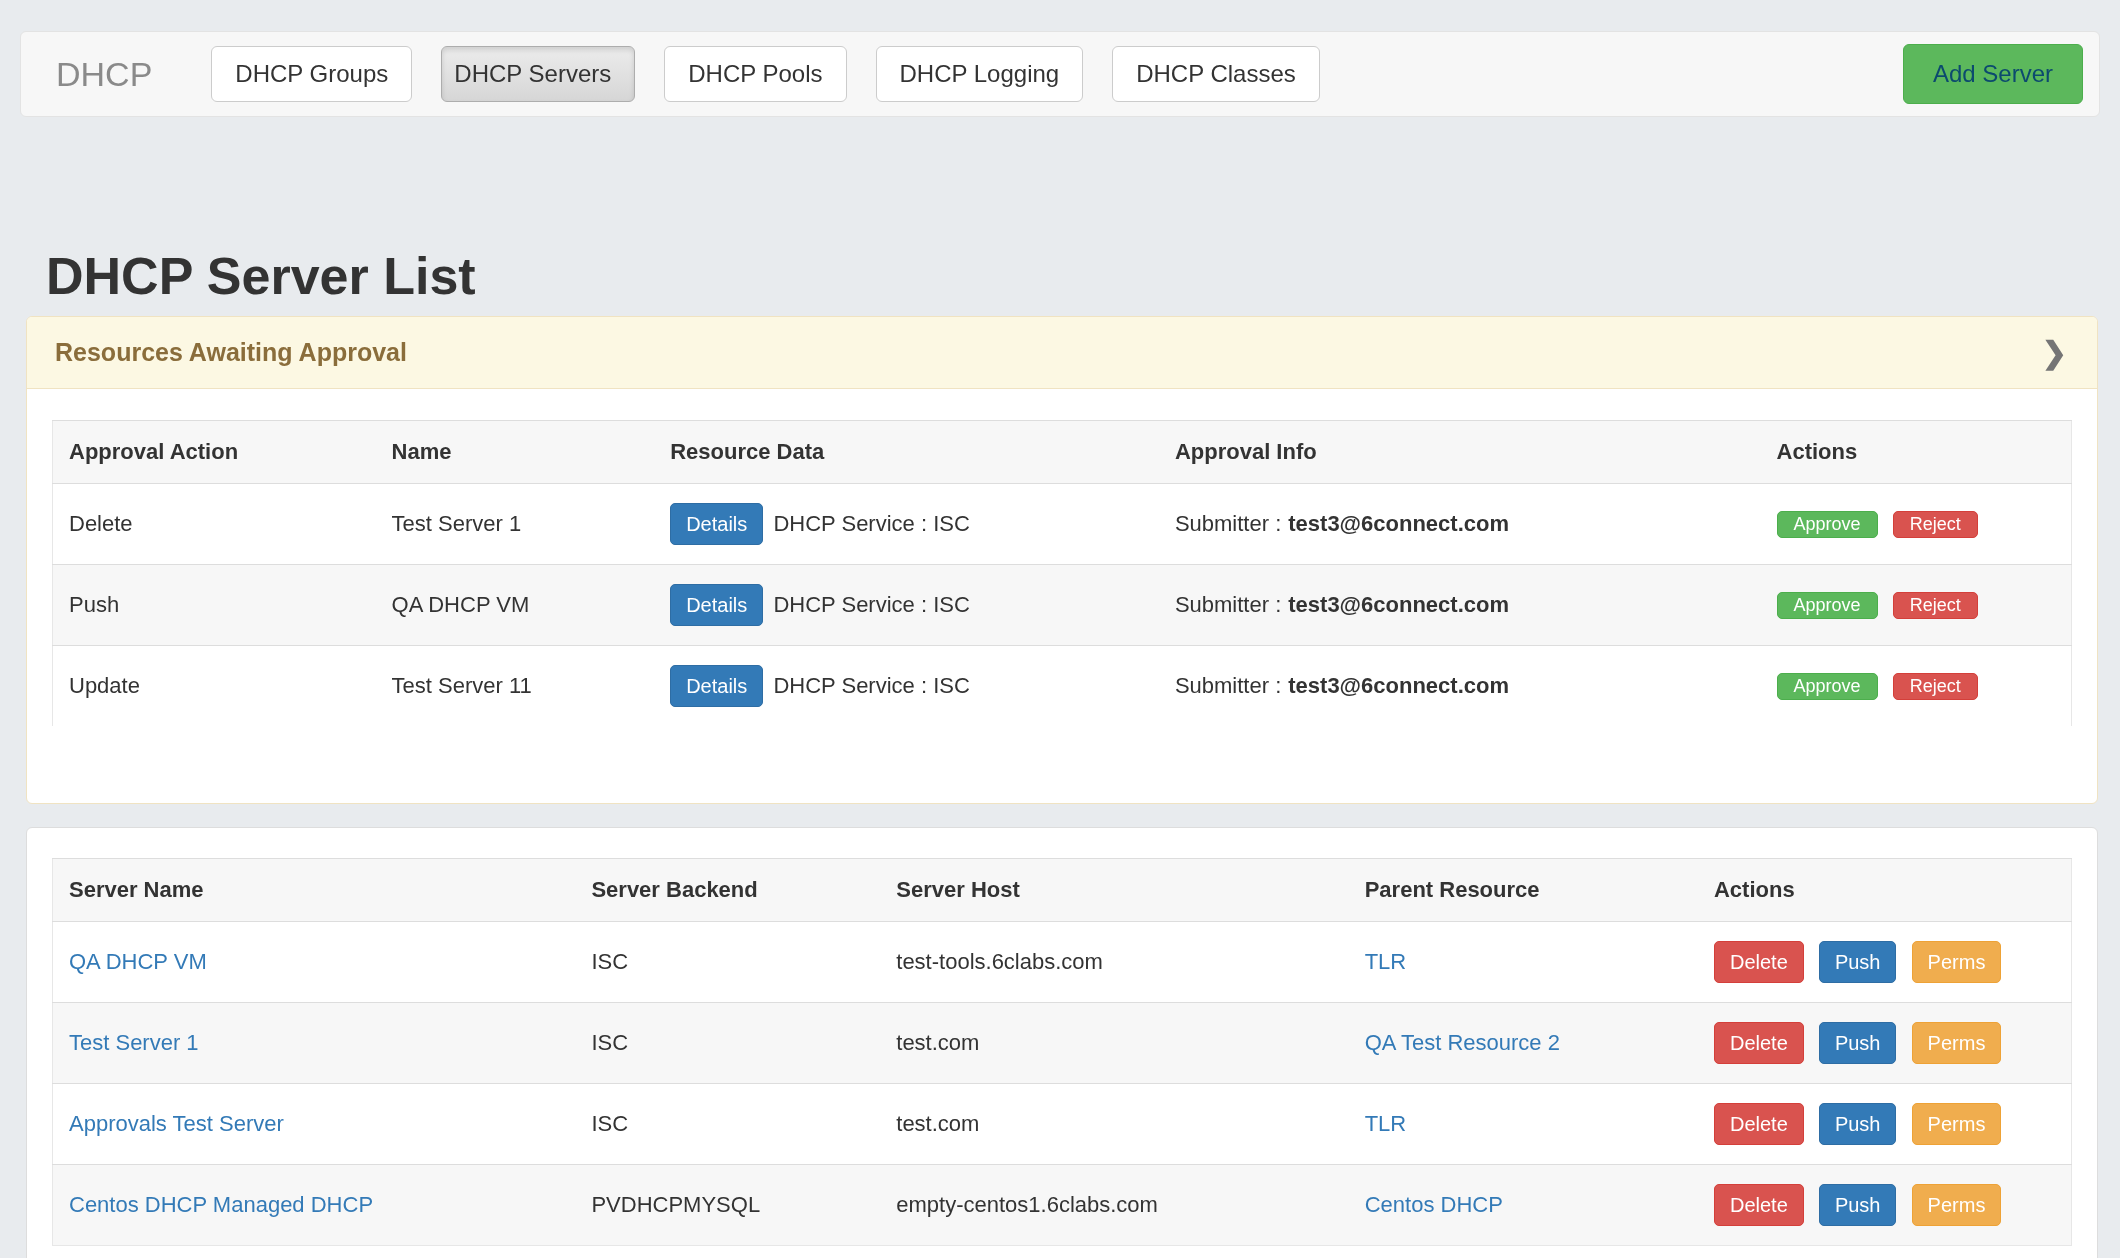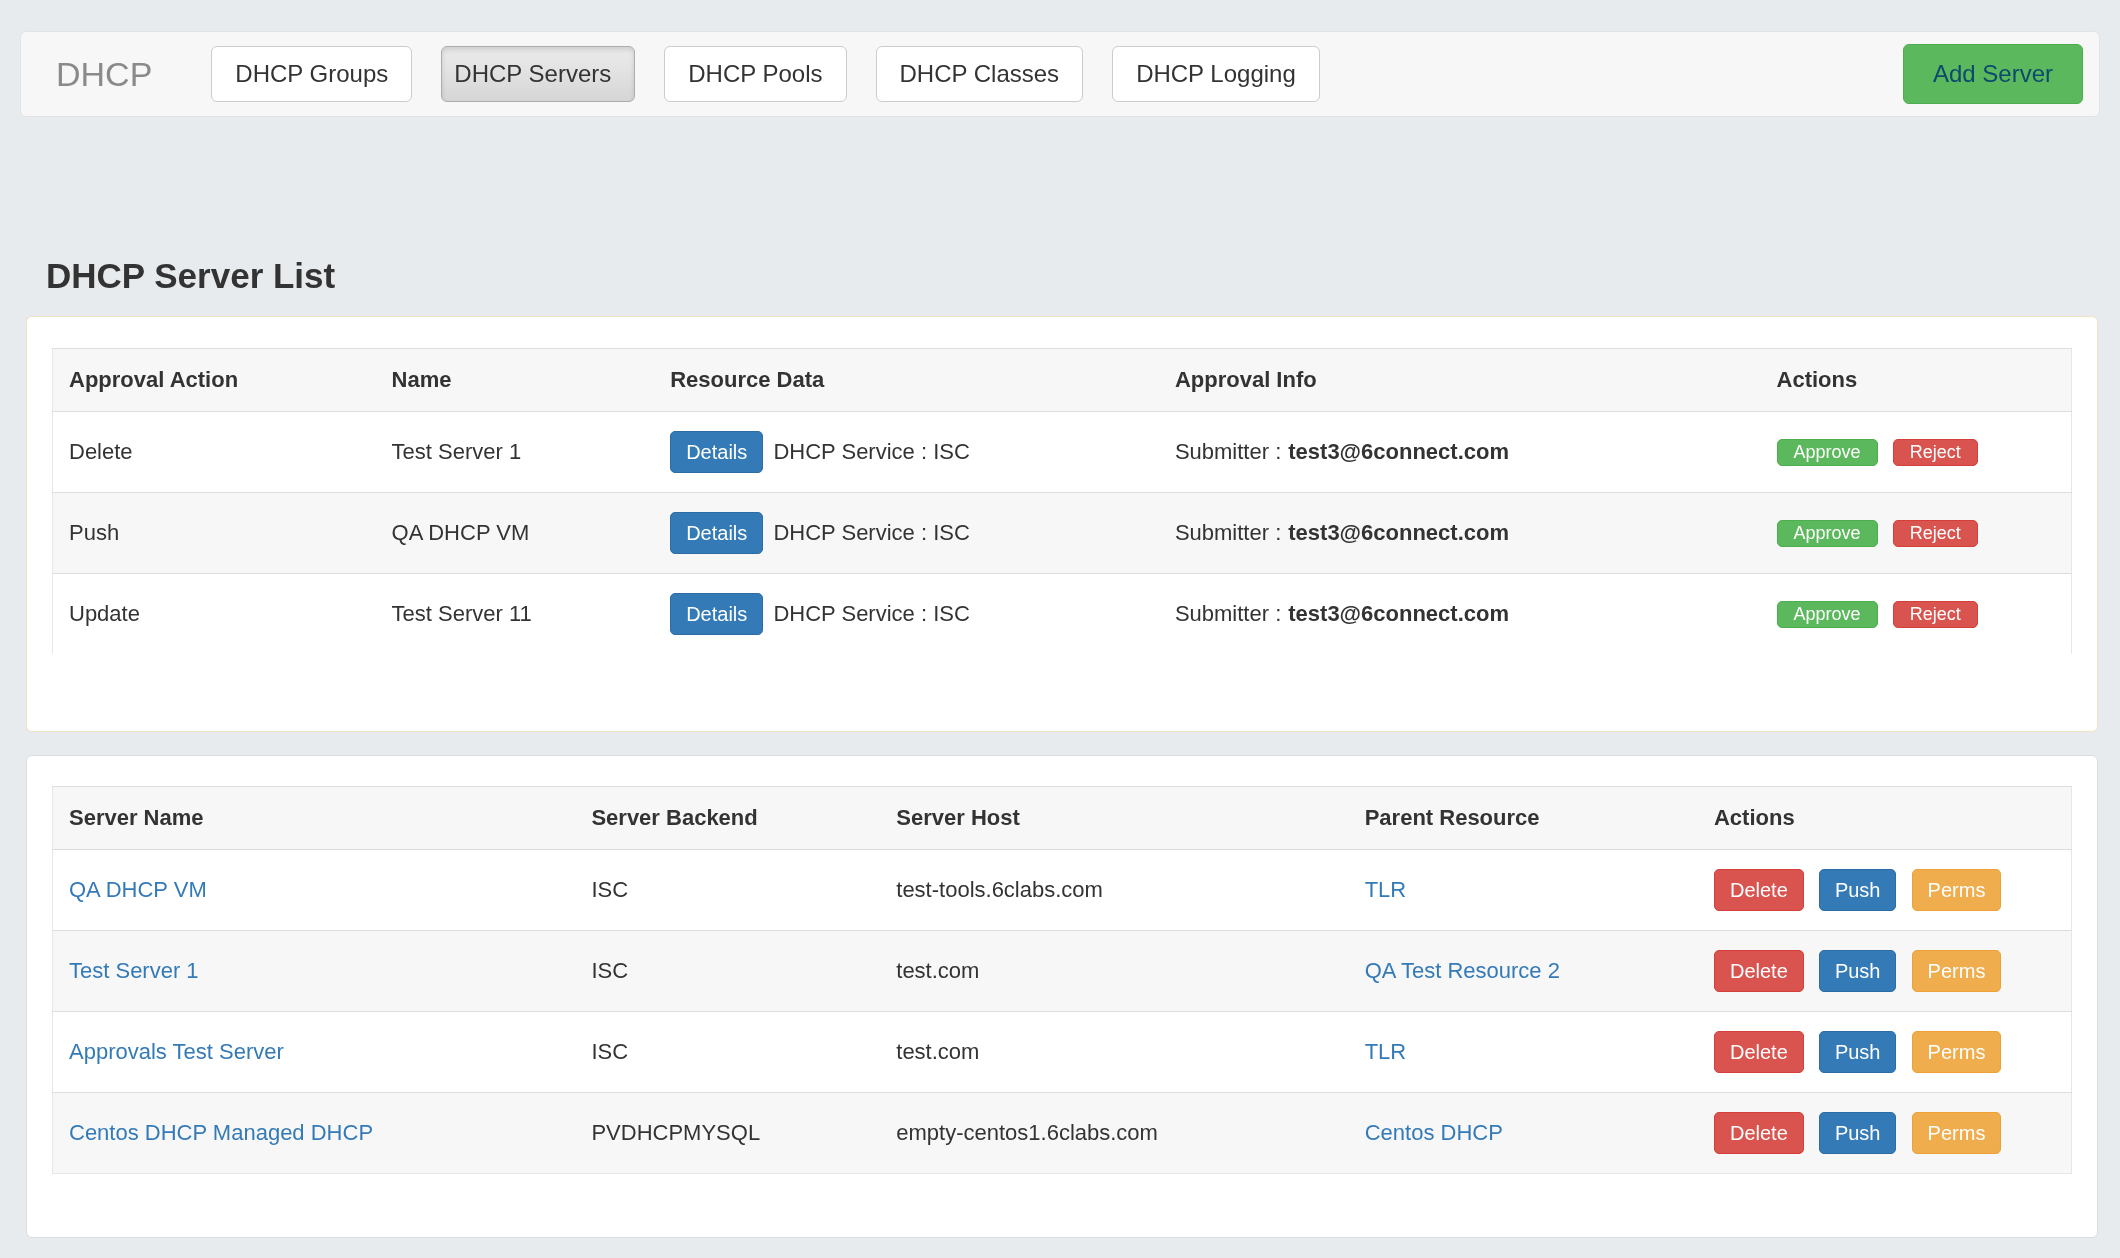--- a/index.html
+++ b/index.html
@@ -50,21 +50,21 @@
     border:1px solid #4cae4c;
     border-radius:6px;
     color:#0c4a6e;
     cursor:pointer;
     font-family:inherit;
   }
 
   
   .page-title {
     margin:131px 0 12px 46px;
-    font-size:35px;
+    font-size:52px;
     line-height:56px;
     font-weight:700;
     color:#333;
   }
 
   
   .panel {
     margin:0 22px 0 26px;
     background:#fff;
     border:1px solid #f0e3c2;
@@ -150,28 +150,32 @@
   a.link { color:#337ab7; text-decoration:none; cursor:pointer; }
 </style>
 </head>
 <body>
 
 <div class="navbar">
   <span class="brand">DHCP</span>
   <button class="nav-btn">DHCP Groups</button>
   <button class="nav-btn active">DHCP Servers</button>
   <button class="nav-btn">DHCP Pools</button>
+  <button class="nav-btn">DHCP Logging</button>
   <button class="nav-btn">DHCP Classes</button>
-  <button class="nav-btn">DHCP Logging</button>
   <button class="add-btn">Add Server</button>
 </div>
 
 <h1 class="page-title">DHCP Server List</h1>
 
 <div class="panel">
+  <div class="panel-heading">
+    <span class="panel-title">Resources Awaiting Approval</span>
+    <span class="chevron">❯</span>
+  </div>
   <div class="panel-body">
     <table class="grid">
       <thead>
         <tr>
           <th class="ap-c0">Approval Action</th>
           <th class="ap-c1">Name</th>
           <th class="ap-c2">Resource Data</th>
           <th class="ap-c3">Approval Info</th>
           <th class="ap-c4">Actions</th>
         </tr>

